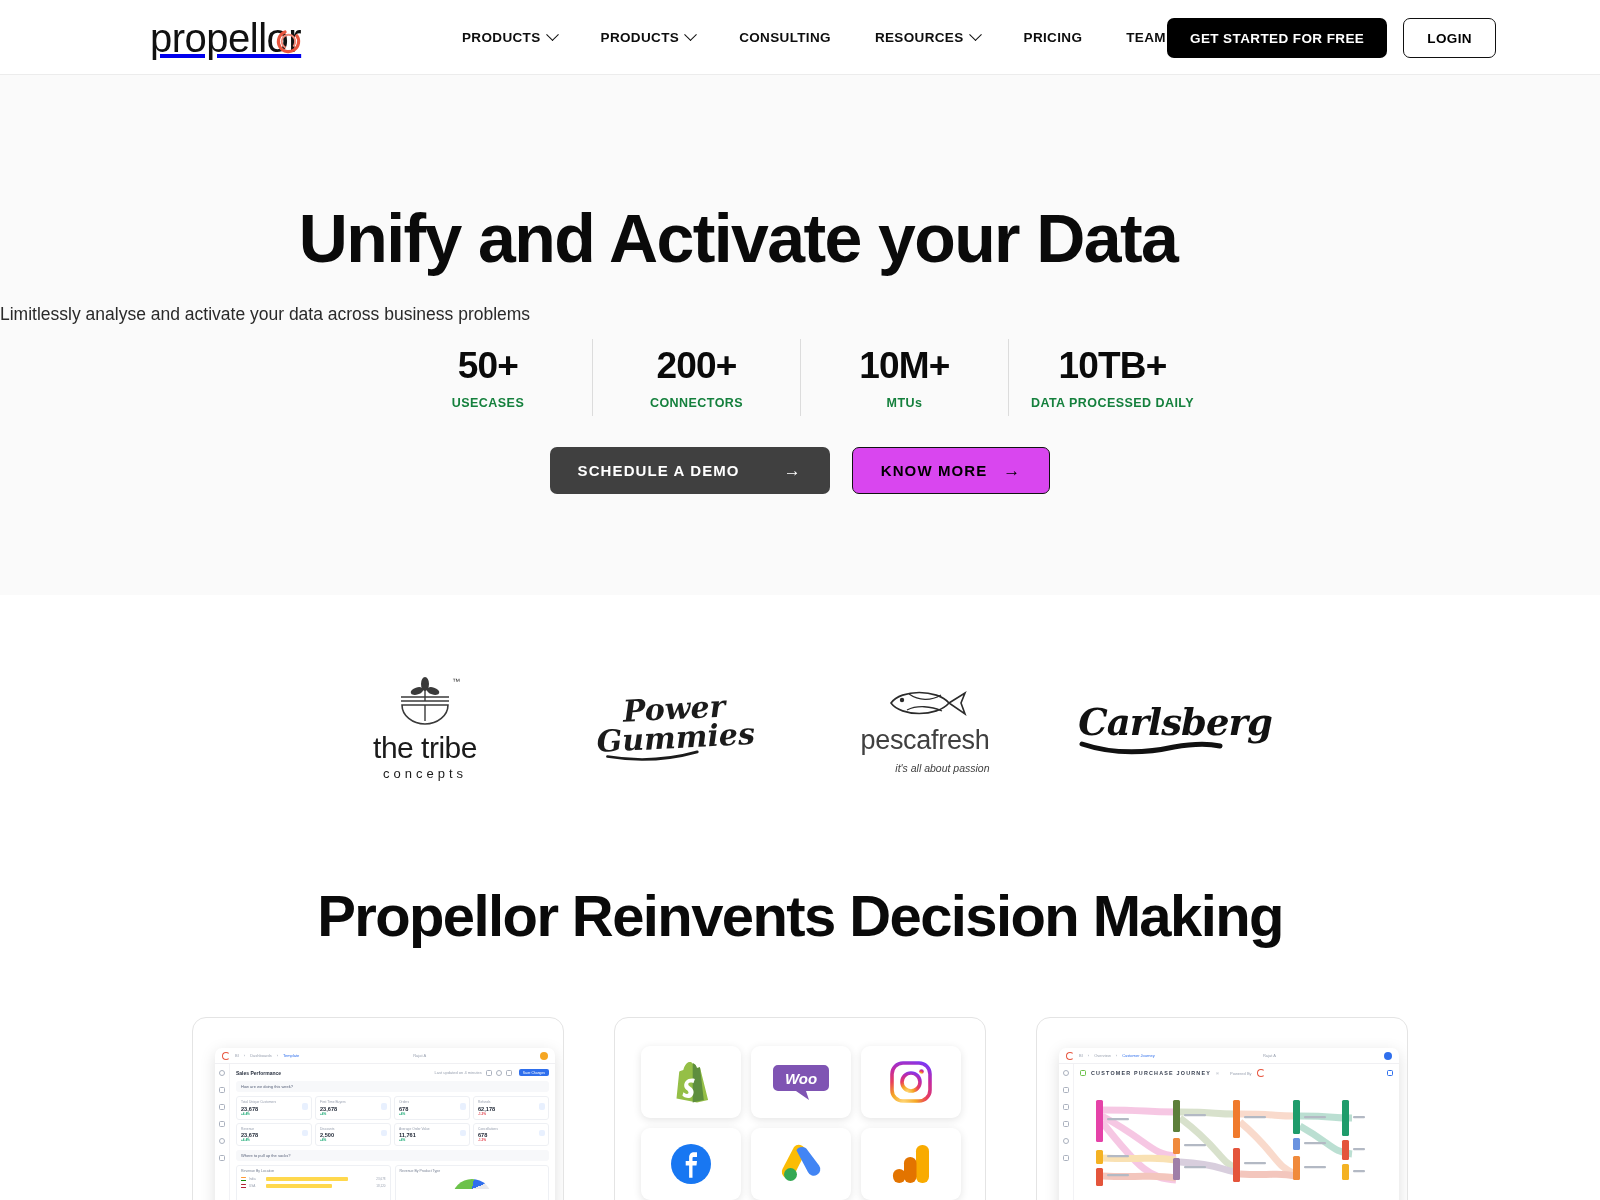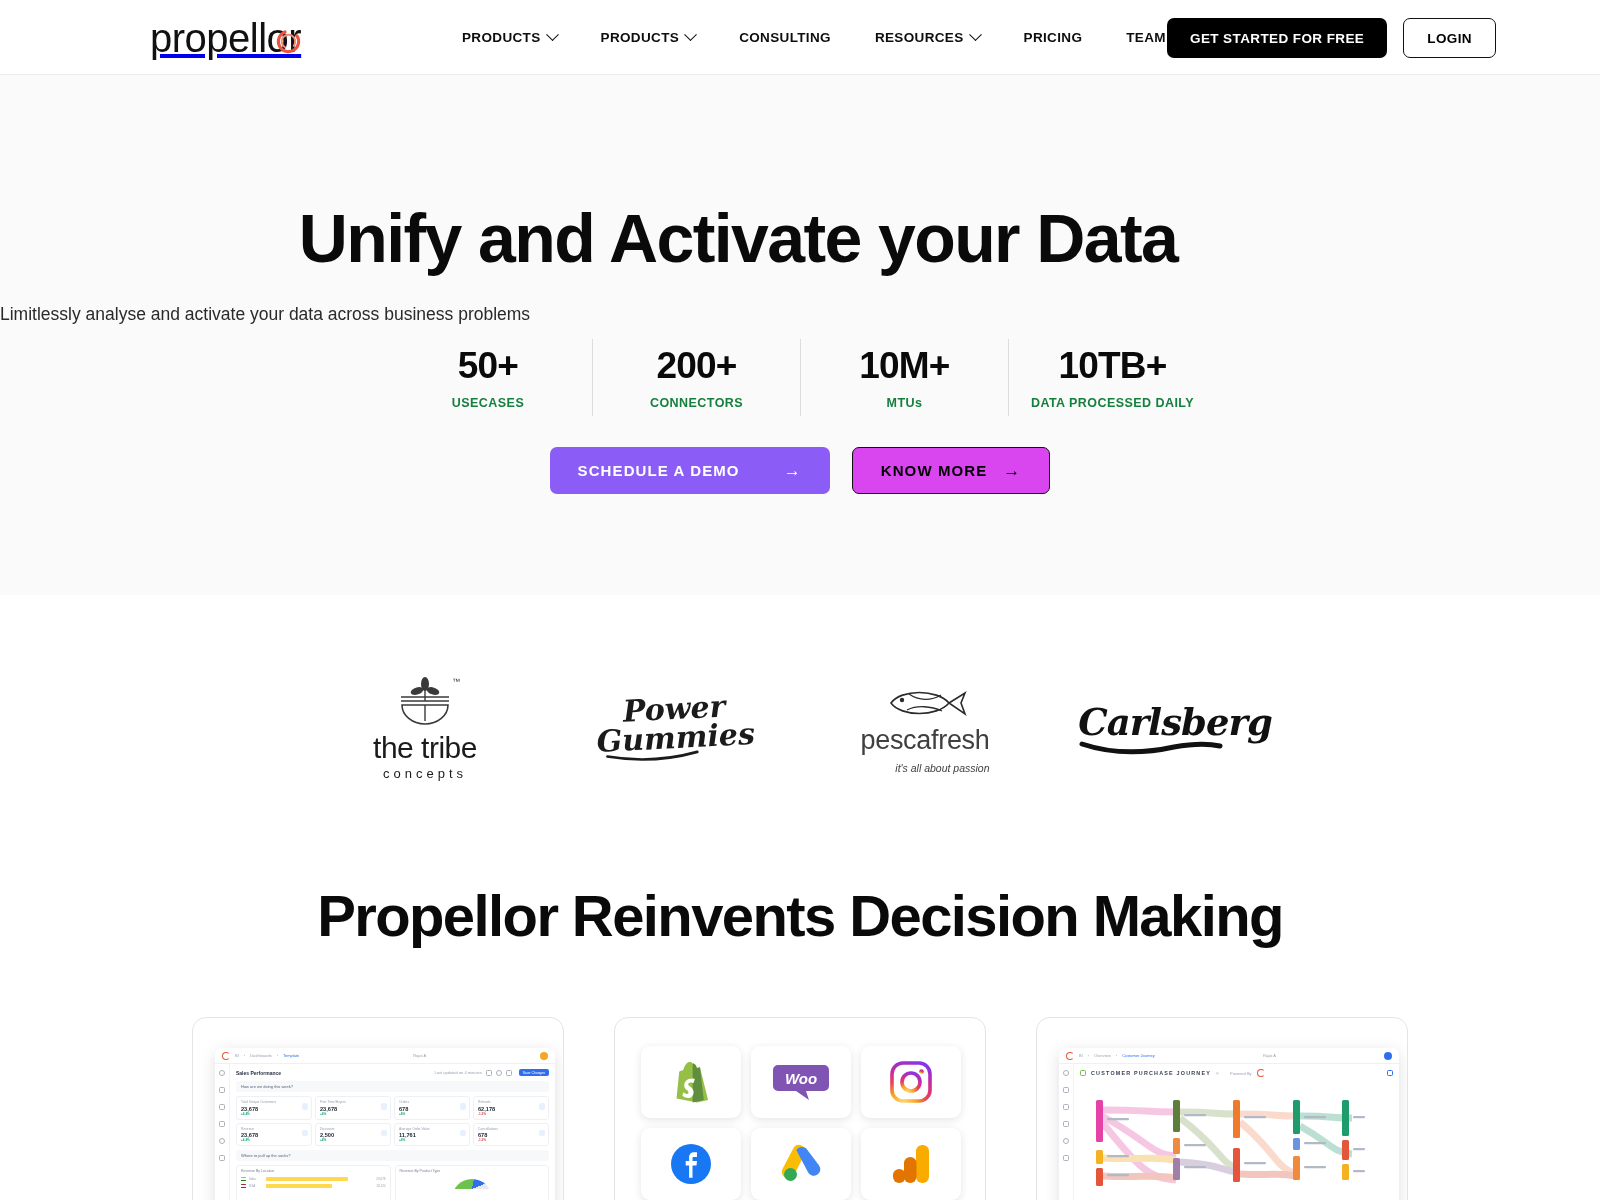--- a/index.html
+++ b/index.html
@@ -194,21 +194,21 @@
     align-items: center;
     gap: 16px;
     border-radius: 7px;
     font-size: 15px;
     font-weight: bold;
     letter-spacing: 1.1px;
     padding: 0 28px;
     cursor: pointer;
     font-family: "Liberation Sans", sans-serif;
   }
-  .btn-hero-dark { background: #8b5cf6; color: #fff; border: none; gap: 44px; }
+  .btn-hero-dark { background: #404040; color: #fff; border: none; gap: 44px; }
   .btn-hero-light { background: #d946ef; color: #000; border: 1.6px solid #111; }
   .arrow { font-size: 17px; line-height: 1; }
 
   
   .logos {
     background: #ffffff;
     height: 265px;
     width: 1600px;
     display: flex;
     align-items: center;

